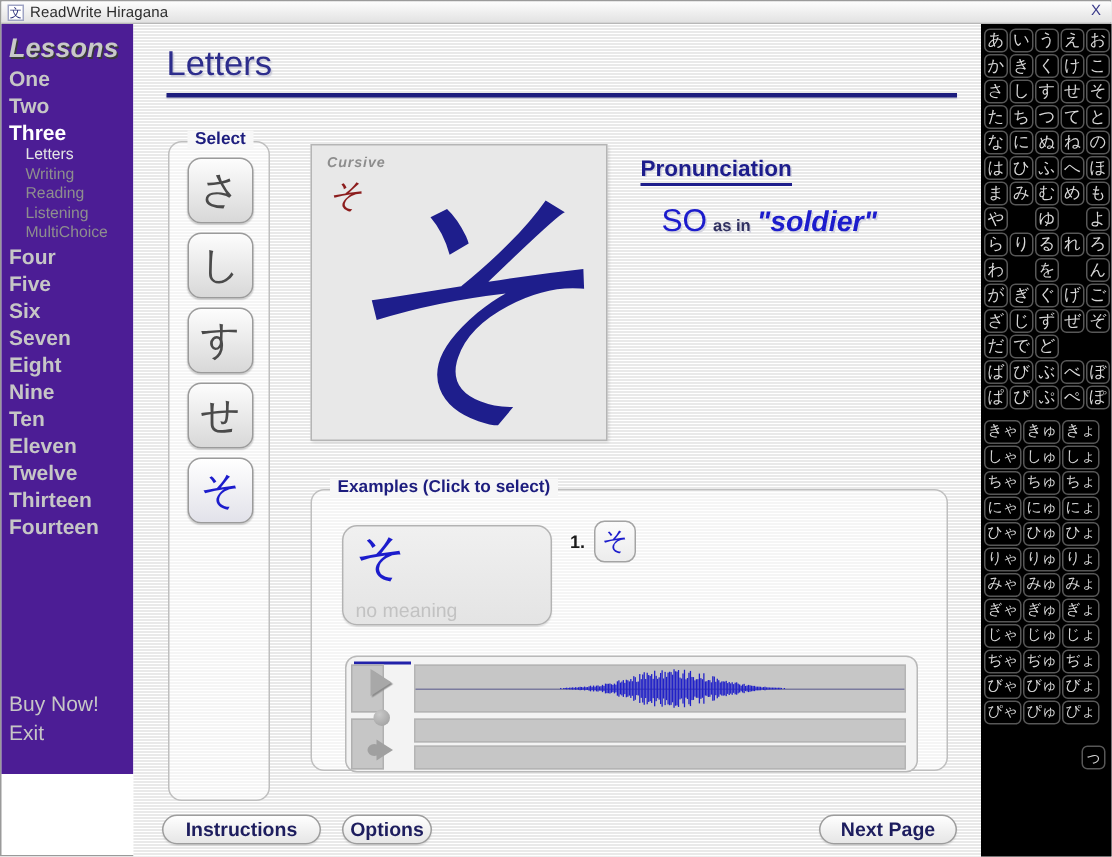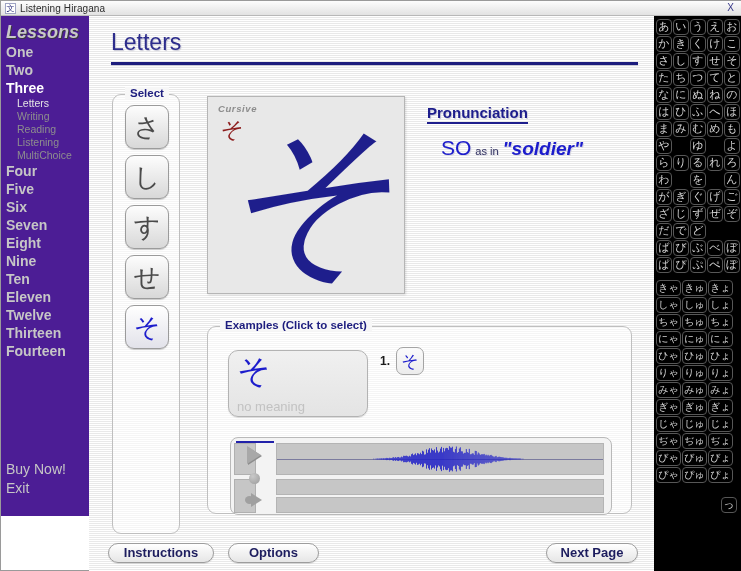--- a/index.html
+++ b/index.html
@@ -194,21 +194,21 @@
     font-family: "Liberation Sans", sans-serif;
     text-shadow: 1px 1px 0 #d2d2dd;
   }
   #pron-line {
     position: absolute; left: 352px; top: 120px;
     white-space: nowrap;
     font-family: "Liberation Sans", sans-serif;
     text-shadow: 1px 1px 0 #d6d6e0;
   }
   #pron-syllable { font-size: 21px; color: #1c1ccc; }
-  #pron-asin { font-size: 11px; color: #303060; margin: 16px 4px; font-weight: normal; }
+  #pron-asin { font-size: 11px; color: #303060; margin: 16px 4px; font-weight: bold; }
   #pron-word { font-size: 19px; color: #1c1ccc; font-style: italic; font-weight: bold; }
 
   
   #examples-box { left: 118px; top: 310px; width: 425px; height: 188px; }
 
   #example-card {
     position: absolute; left: 20px; top: 23px;
     width: 140px; height: 67px;
     border: 1px solid #b3b3b3;
     border-radius: 10px;
@@ -316,21 +316,21 @@
     border-radius: 10px;
     background: linear-gradient(to bottom, #ffffff 0%, #f2f2f2 50%, #e6e6e6 100%);
     color: #1d1d5e;
     font-size: 13px; font-weight: bold;
     font-family: "Liberation Sans", sans-serif;
     line-height: 18px; text-align: center;
     cursor: pointer;
     box-shadow: 0 1px 1px rgba(0,0,0,0.1);
   }
   #btn-instructions { left: 19px; top: 527px; width: 106px; }
-  #btn-options      { left: 139px; top: 527px; width: 91px; }
+  #btn-options      { left: 139px; top: 527px; width: 60px; }
   #btn-next         { left: 457px; top: 527px; width: 92px; }
 
   
   #kana-chart {
     position: absolute; left: 653px; top: 0;
     width: 88px; height: 556px;
     background: #000000;
     padding: 3px 0 0 2px;
   }
   .chart-row {
@@ -353,21 +353,21 @@
   .chart-row.gap { height: 4px; margin-bottom: 2px; }
   #chart-sokuon-row { display: flex; justify-content: flex-end; padding-right: 5px; margin-top: 14px; }
 </style>
 </head>
 <body>
 
 <div id="app-window">
 
   <div id="titlebar">
     <div class="tb-icon">文</div>
-    <div class="tb-title">Listening Hiragana</div>
+    <div class="tb-title">ReadWrite Hiragana</div>
     <div class="tb-close">X</div>
   </div>
 
   <div id="body-area">
 
     <div id="sidebar">
       <div class="lessons-title">Lessons</div>
       <div id="sidebar-nav">
           <div class="lesson">One</div>
           <div class="lesson">Two</div>

